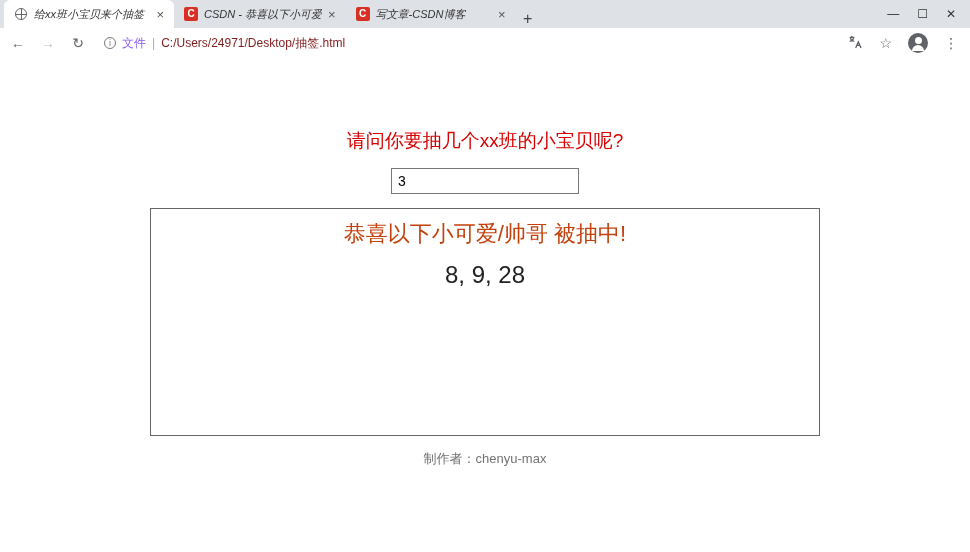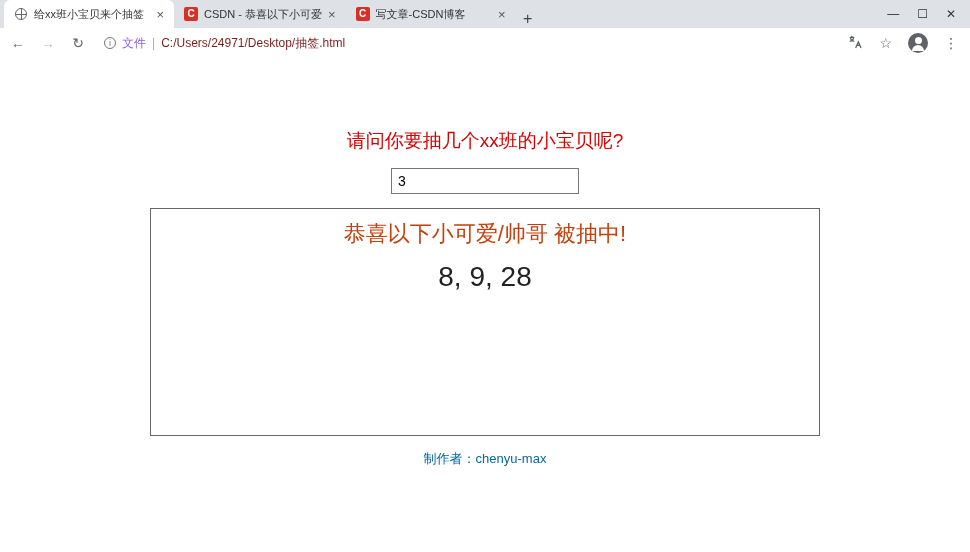--- a/index.html
+++ b/index.html
@@ -37,20 +37,21 @@
     position: relative;
   }
   .tab.active {
     background: #fff;
   }
   .tab-title {
     flex: 1;
     white-space: nowrap;
     overflow: hidden;
     text-overflow: ellipsis;
+    font-style: italic;
   }
   .tab .favicon {
     width: 14px;
     height: 14px;
     display: flex;
     align-items: center;
     justify-content: center;
     font-size: 10px;
   }
   .favicon-globe {
@@ -215,26 +216,26 @@
     padding-top: 10px;
   }
   .congrats {
     color: #c2410c;
     font-size: 22px;
     font-weight: 500;
     margin-bottom: 12px;
   }
   .numbers {
     color: #222;
-    font-size: 28px;
+    font-size: 24px;
   }
   .footer {
     margin-top: 14px;
     font-size: 13px;
-    color: #0369a1;
+    color: #737373;
   }
 </style>
 </head>
 <body>
 
 <div class="browser-chrome">
   <div class="tab-strip">
     <div class="tab active">
       <span class="favicon">
           <span class="favicon-globe"></span>

